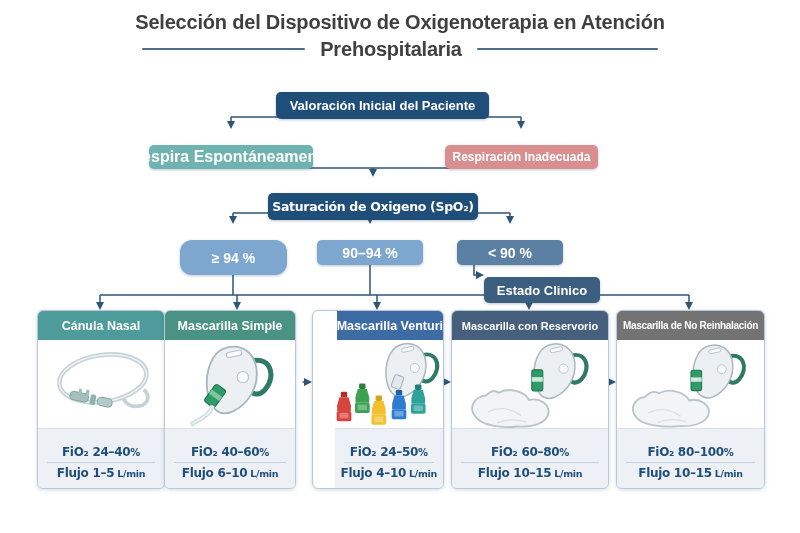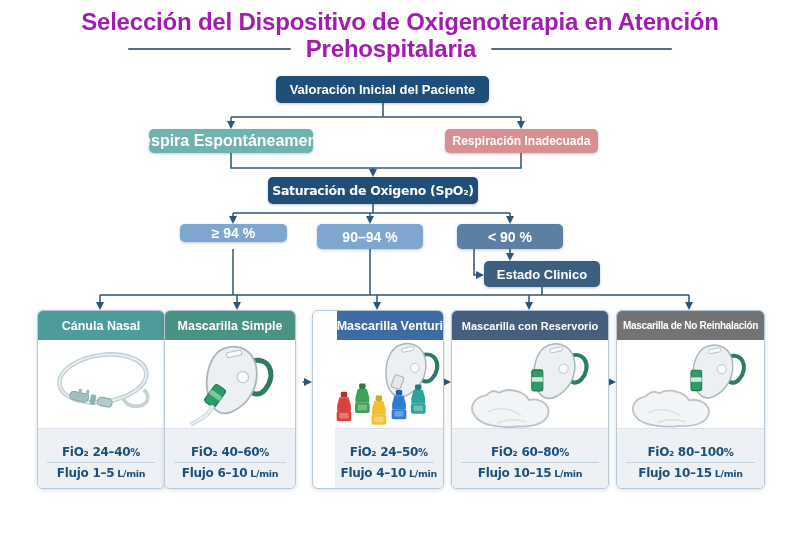--- a/index.html
+++ b/index.html
@@ -1,33 +1,33 @@
 <!DOCTYPE html>
 <html><head>
 <meta charset="utf-8">
 <style>
   html,body{margin:0;padding:0;background:#fff;}
   .stage{position:relative;width:800px;height:533px;background:#ffffff;overflow:hidden;
          font-family:"Liberation Sans","DejaVu Sans",sans-serif;color:#1F4E78;}
   
   .title-wrap{position:absolute;top:9px;left:0;width:800px;text-align:center;}
-  .t-line{font-size:24px;font-weight:bold;color:#a21caf;letter-spacing:-0.2px;line-height:26px;}
+  .t-line{font-size:20px;font-weight:bold;color:#404040;letter-spacing:-0.2px;line-height:26px;}
   .t2row{display:flex;align-items:center;justify-content:center;gap:15px;margin-top:1px;}
   .rule{height:2px;background:#2E5577;opacity:.85;border-radius:1px;}
   .rule-l{width:163px;}
   .rule-r{width:181px;}
   
   .box{position:absolute;display:flex;align-items:center;justify-content:center;color:#fff;
-       font-weight:bold;border-radius:5px;box-shadow:0 1px 3px rgba(25,55,90,.28);white-space:nowrap;}
+       font-weight:bold;border-radius:5px;box-shadow:0 1px 3px rgba(25,55,90,.28);white-space:nowrap;margin-top:16px;}
   #b-valoracion{left:276px;top:76px;width:213px;height:27px;background:#1F4E78;font-size:13px;}
   #b-respira{left:149px;top:129px;width:164px;height:24px;background:#6FB3B0;font-size:16px;}
   #b-inadecuada{left:445px;top:129px;width:153px;height:24px;background:#D98F8F;font-size:12px;}
   #b-saturacion{left:268px;top:177px;width:210px;height:27px;background:#1F4E78;font-size:12.5px;
                 font-family:"DejaVu Sans","Liberation Sans",sans-serif;letter-spacing:-0.3px;}
-  #b-ge94{left:180px;top:224px;width:107px;height:18px;background:#7EA7CF;font-size:14px;}
+  #b-ge94{left:180px;top:224px;width:107px;height:35px;background:#7EA7CF;font-size:14px;border-radius:12px;}
   #b-9094{left:317px;top:224px;width:106px;height:25px;background:#7EA7CF;font-size:14px;}
   #b-lt90{left:457px;top:224px;width:106px;height:25px;background:#5B80A4;font-size:14px;}
   #b-estado{left:484px;top:261px;width:116px;height:26px;background:#3D5F7F;font-size:13px;}
   
   .wires{position:absolute;left:0;top:0;}
   .w{stroke:#2E5577;stroke-width:1.5;fill:none;}
   .a{marker-end:url(#arw);}
   
   .card{position:absolute;top:310px;height:177px;background:#fff;border:1px solid #B7C8D8;
         border-radius:6px;box-shadow:0 1px 4px rgba(25,55,90,.18);display:flex;flex-direction:column;overflow:hidden;}

